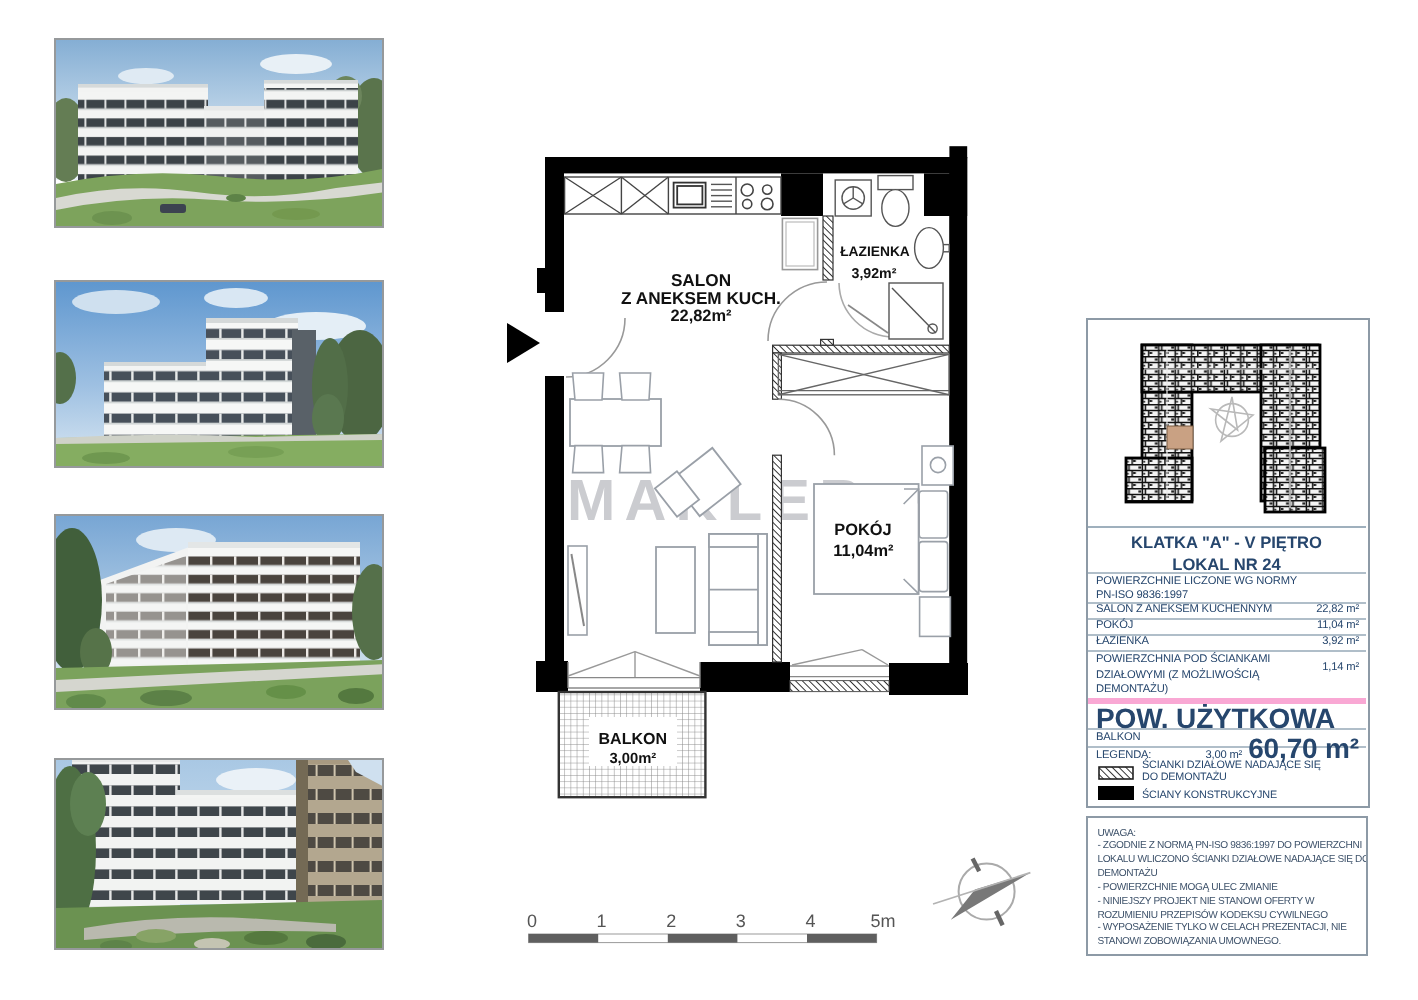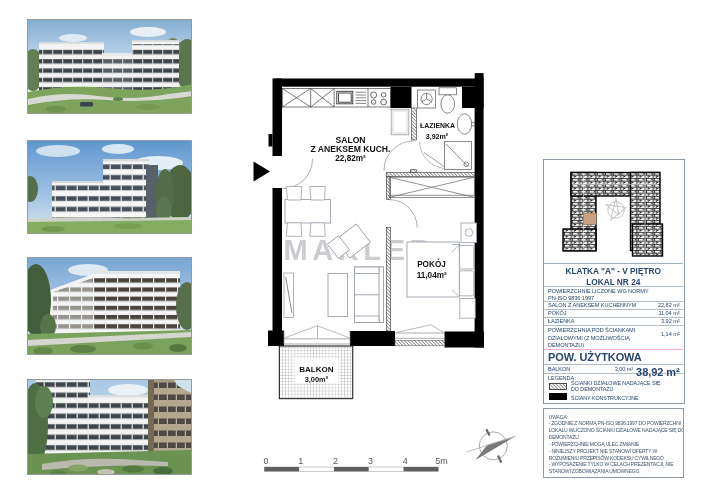--- a/index.html
+++ b/index.html
@@ -436,21 +436,21 @@
 </svg>
 
 <div class="abs" style="left:544px;top:263px;width:138.5px;height:22.5px;border-top:1px solid #9fb0bd;color:#26466d;font-weight:bold;font-size:8.3px;text-align:center;line-height:10.4px;padding-top:2.4px;box-sizing:border-box">KLATKA "A" - V PIĘTRO<br>LOKAL NR 24</div>
 
 <div class="abs" style="left:544px;top:285.5px;width:138.5px;color:#26466d;letter-spacing:-0.08px">
 <div style="border-top:1px solid #b0bec9;height:15.9px;font-size:5.6px;line-height:7.3px;padding:1.4px 0 0 4px;box-sizing:border-box">POWIERZCHNIE LICZONE WG NORMY<br>PN-ISO 9836:1997</div>
 <div style="border-top:1px solid #b0bec9;height:7.9px;font-size:5.6px;line-height:7.7px;padding-left:4px;box-sizing:border-box">SALON Z ANEKSEM KUCHENNYM<span style="float:right;padding-right:3px">22,82 m²</span></div>
 <div style="border-top:1px solid #b0bec9;height:8.1px;font-size:5.6px;line-height:7.9px;padding-left:4px;box-sizing:border-box">POKÓJ<span style="float:right;padding-right:3px">11,04 m²</span></div>
 <div style="border-top:1px solid #b0bec9;height:8.1px;font-size:5.6px;line-height:7.9px;padding-left:4px;box-sizing:border-box">ŁAZIENKA<span style="float:right;padding-right:3px">3,92 m²</span></div>
 <div style="border-top:1px solid #b0bec9;height:23.5px;font-size:5.6px;line-height:7.2px;padding:1px 0 0 4px;box-sizing:border-box">POWIERZCHNIA POD ŚCIANKAMI<span style="float:right;padding-right:3px;padding-top:4px">1,14 m²</span><br>DZIAŁOWYMI (Z MOŻLIWOŚCIĄ<br>DEMONTAŻU)</div>
-<div style="border-top:1px solid #f9a8d4;height:15.5px;font-size:11px;font-weight:bold;line-height:15px;padding-left:4px;box-sizing:border-box">POW. UŻYTKOWA<span style="float:right;padding-right:3px">38,92 m²</span></div>
+<div style="border-top:3px solid #f9a8d4;height:15.5px;font-size:14px;font-weight:bold;line-height:15px;padding-left:4px;box-sizing:border-box">POW. UŻYTKOWA<span style="float:right;padding-right:3px">60,70 m²</span></div>
 <div style="border-top:1px solid #b0bec9;height:8.5px;font-size:5.6px;line-height:8.2px;padding-left:4px;box-sizing:border-box">BALKON<span style="float:right;padding-right:3px">3,00 m²</span></div>
 
 <div style="border-top:1px solid #b0bec9;height:30px;font-size:5.6px;padding:1.5px 0 0 4px;box-sizing:border-box">
 LEGENDA:
 <div style="position:relative;height:11px">
 
 <svg style="position:absolute;left:0.5px;top:1.5px" width="18" height="7">
           <rect x="0.5" y="0.5" width="17" height="6" fill="url(#wallhatch)" stroke="#222" stroke-width="0.8"></rect>
         </svg>
 <div style="position:absolute;left:23px;top:0;line-height:5.8px;font-size:5.4px">ŚCIANKI DZIAŁOWE NADAJĄCE SIĘ<br>DO DEMONTAŻU</div>

